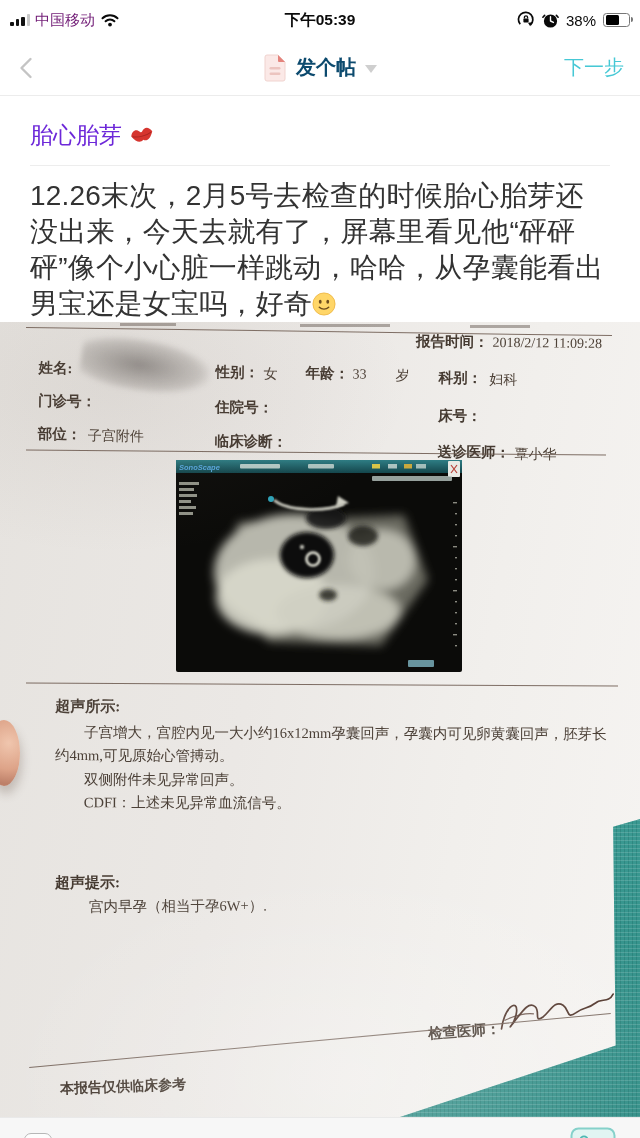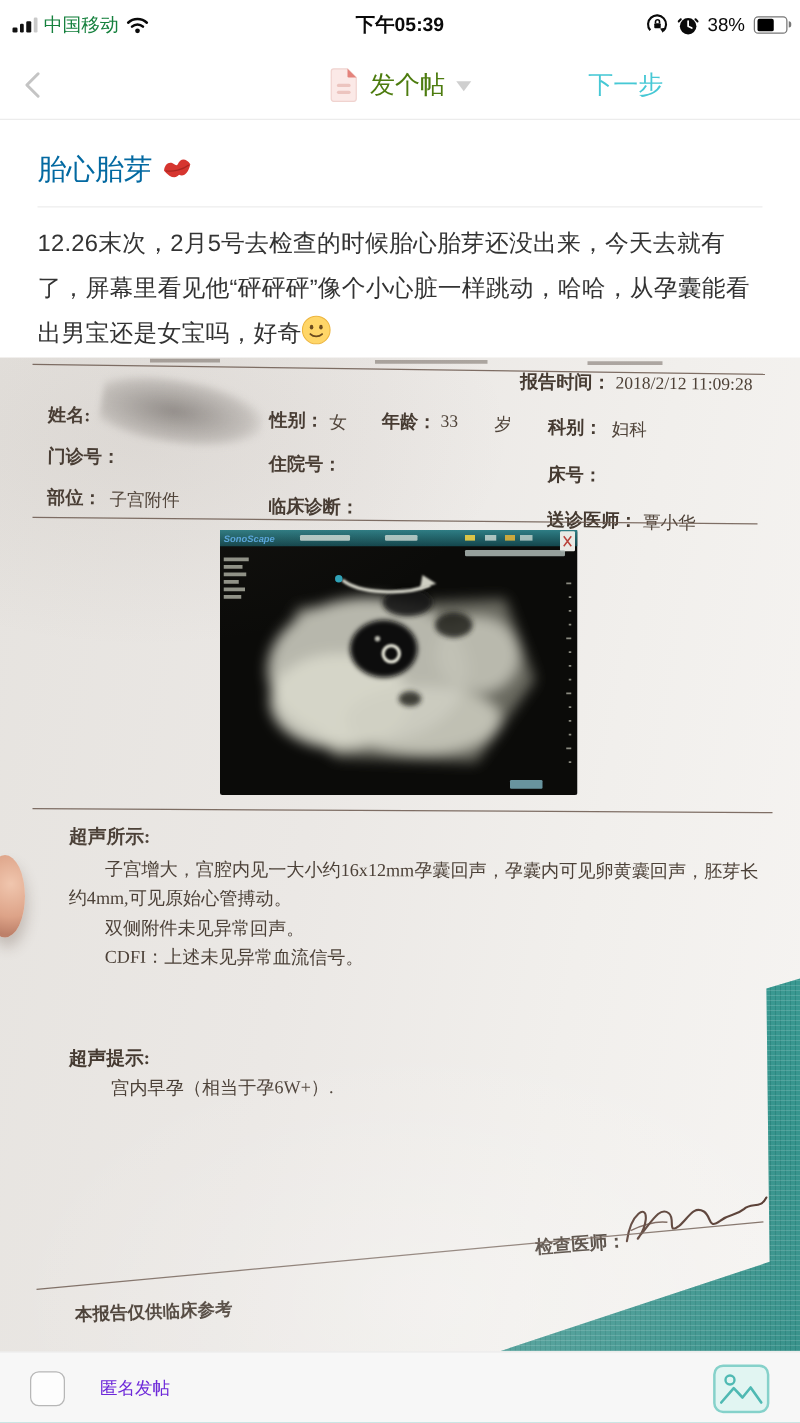--- a/index.html
+++ b/index.html
@@ -7,44 +7,44 @@
        font-family:"Liberation Sans",sans-serif;color:#333;position:relative;}
 
   
   .status-bar{height:40px;display:flex;align-items:center;padding:0 10px;box-sizing:border-box;}
   .sb-left,.sb-right{flex:1;display:flex;align-items:center;}
   .sb-right{justify-content:flex-end;gap:7px;}
   .sig-bars{display:flex;align-items:flex-end;gap:2px;margin-right:5px;}
   .sig-bars i{display:block;width:3.5px;background:#111;border-radius:1px;}
   .sig-bars i:nth-child(1){height:4px}.sig-bars i:nth-child(2){height:6.5px}
   .sig-bars i:nth-child(3){height:9px}.sig-bars i:nth-child(4){height:11.5px;background:#c9c9c9}
-  .carrier{font-size:15px;color:#15803d;margin-right:6px;}
+  .carrier{font-size:15px;color:#701a75;margin-right:6px;}
   .sb-time{font-size:15.5px;font-weight:bold;color:#0a0a0a;}
   .pct{font-size:15px;color:#0a0a0a;}
   .battery{width:25px;height:12.5px;border:1px solid #777;border-radius:3.5px;position:relative;}
   .battery .fill{position:absolute;top:1.5px;left:1.5px;bottom:1.5px;width:55%;background:#000;border-radius:1.5px;}
   .battery .nub{position:absolute;right:-3.5px;top:3.5px;width:2px;height:5px;background:#777;border-radius:0 2px 2px 0;}
 
   
   .nav-bar{height:56px;display:flex;align-items:center;padding:0 16px;box-sizing:border-box;
            border-bottom:1px solid #ececec;background:#fff;}
   .nav-left,.nav-right{flex:1;display:flex;align-items:center;}
-  .nav-right{justify-content:center;}
+  .nav-right{justify-content:flex-end;}
   .nav-center{display:flex;align-items:center;gap:9px;}
-  .nav-title{font-size:20px;color:#4d7c0f;}
+  .nav-title{font-size:20px;color:#0c4a6e;font-weight:bold;}
   .caret-down{width:0;height:0;border-left:6.5px solid transparent;border-right:6.5px solid transparent;
               border-top:8px solid #cfcfcf;margin-top:3px;}
   .next-btn{font-size:20px;background:none;border:none;padding:0;cursor:pointer;}
 
   
   .compose{padding:0 30px;}
   .post-title{margin-top:24px;display:flex;align-items:center;gap:7px;
-              font-size:23px;color:#0369a1;line-height:30px;}
+              font-size:23px;color:#6d28d9;line-height:30px;}
   .title-divider{height:1px;background:#ededed;margin-top:15px;}
-  .post-body{margin-top:12px;font-size:19px;line-height:36px;color:#333;letter-spacing:.2px;}
+  .post-body{margin-top:12px;font-size:28px;line-height:36px;color:#333;letter-spacing:.2px;}
   .emoji{display:inline-block;vertical-align:-3px;}
 
   
   .photo{position:relative;width:640px;height:795px;overflow:hidden;
          background:linear-gradient(100deg,#e6e3df 0%,#ebe8e5 40%,#f1efec 70%,#f6f4f2 100%);}
   .photo::before{content:"";position:absolute;inset:0;z-index:3;pointer-events:none;
          background:radial-gradient(ellipse 420px 240px at 18% 8%,rgba(120,105,95,.10),transparent 70%),
                     radial-gradient(ellipse 500px 300px at 55% 95%,rgba(255,255,255,.25),transparent 70%);}
   .fabric{position:absolute;inset:0;z-index:1;
           clip-path:polygon(100% 62.5%,95.8% 63.5%,96.2% 91%,62.5% 100%,100% 100%);

